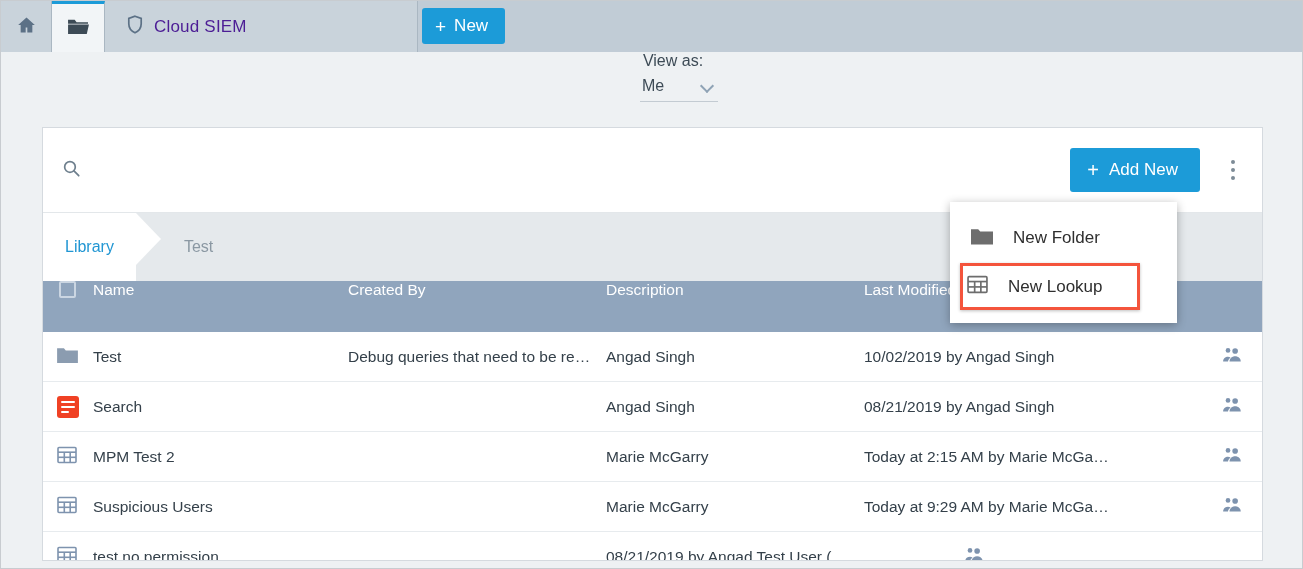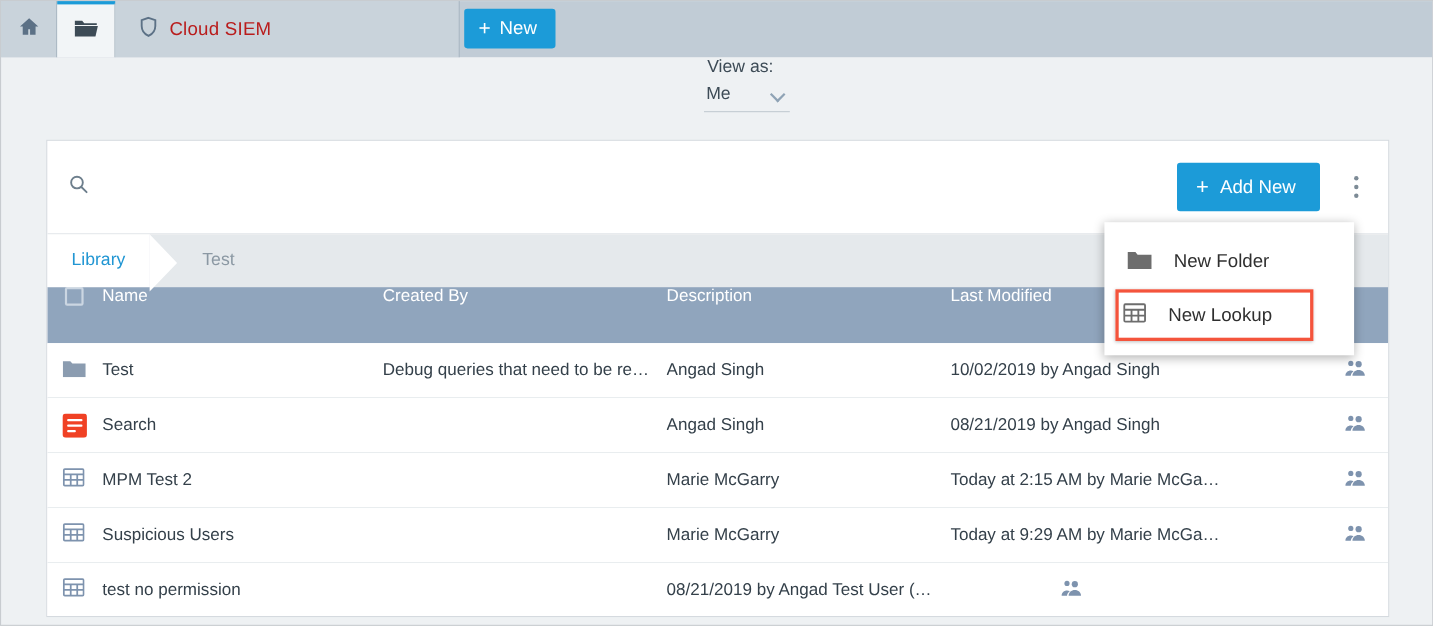--- a/index.html
+++ b/index.html
@@ -53,21 +53,21 @@
   .tab-siem {
     width: 313px;
     padding-left: 22px;
     justify-content: flex-start;
     gap: 11px;
     background: #c9d3db;
   }
 
   .tab-siem .tab-label {
     font-size: 17px;
-    color: #b91c1c;
+    color: #4c1d95;
     letter-spacing: .2px;
   }
 
   .new-btn {
     position: absolute;
     left: 421px;
     top: 7px;
     height: 36px;
     padding: 0 17px 0 13px;
     background: #1c9bd8;
@@ -197,21 +197,21 @@
   }
   .kebab i {
     display: block;
     width: 4px; height: 4px;
     border-radius: 50%;
     background: #7d8b96;
   }
 
   
   .breadcrumb {
-    height: 48px;
+    height: 68px;
     background: #e5e9ec;
     display: flex;
     align-items: stretch;
     position: relative;
   }
   .crumb {
     display: flex;
     align-items: center;
     position: relative;
     font-size: 16px;
@@ -304,21 +304,21 @@
     background: #ffffff;
     border-radius: 1px;
   }
   .ico-search-row i:nth-child(1) { top: 5px;  width: 14px; }
   .ico-search-row i:nth-child(2) { top: 10px; width: 14px; }
   .ico-search-row i:nth-child(3) { top: 15px; width: 8px;  }
 
   
   .menu {
     position: absolute;
-    left: 1003px;
+    left: 949px;
     top: 201px;
     width: 227px;
     height: 121px;
     background: #ffffff;
     box-shadow: 0 2px 9px rgba(0,0,0,.30);
     z-index: 50;
   }
   .menu-item {
     height: 50px;
     display: flex;

